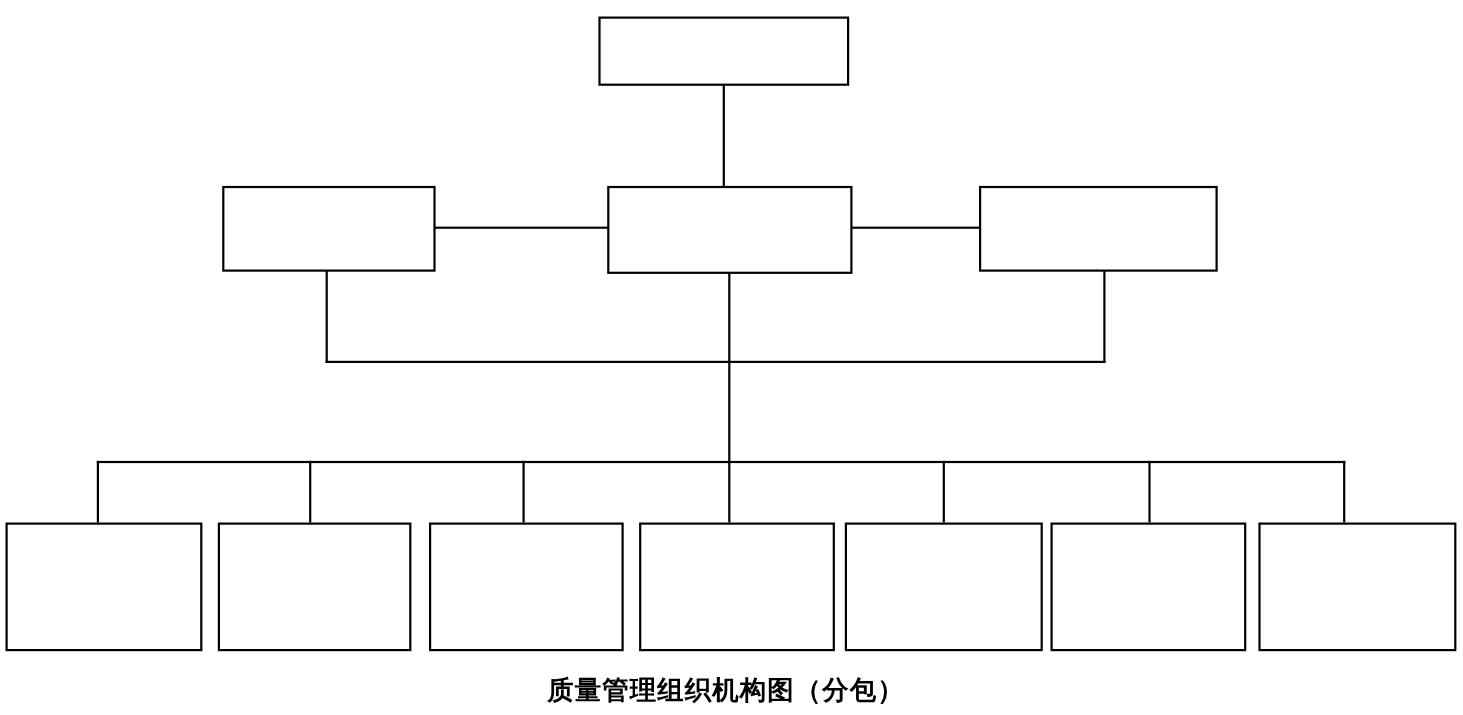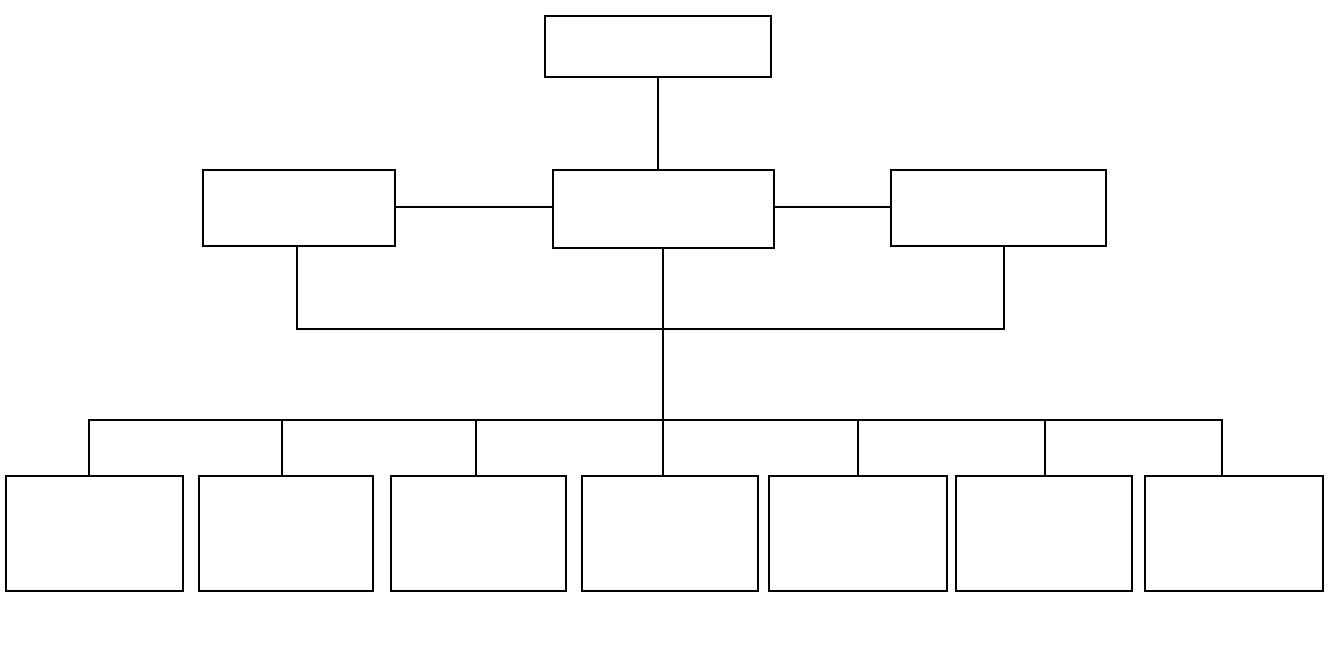--- a/index.html
+++ b/index.html
@@ -71,14 +71,15 @@
 
   <div class="hline" style="left:88px; top:419px; width:1135px;"></div>
 
   <div class="vline" style="left:88px;   top:419px; height:56px;"></div>
   <div class="vline" style="left:281px;  top:419px; height:56px;"></div>
   <div class="vline" style="left:475px;  top:419px; height:56px;"></div>
   <div class="vline" style="left:857px;  top:419px; height:56px;"></div>
   <div class="vline" style="left:1044px; top:419px; height:56px;"></div>
   <div class="vline" style="left:1221px; top:419px; height:56px;"></div>
 
+  <div class="caption">质量管理组织机构图（分包）</div>
 
 </div>
 
 </body></html>

